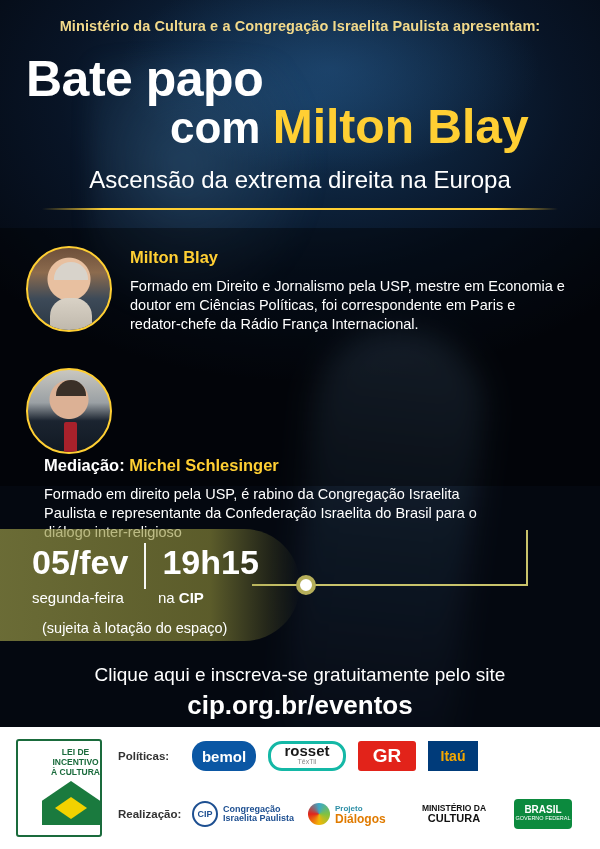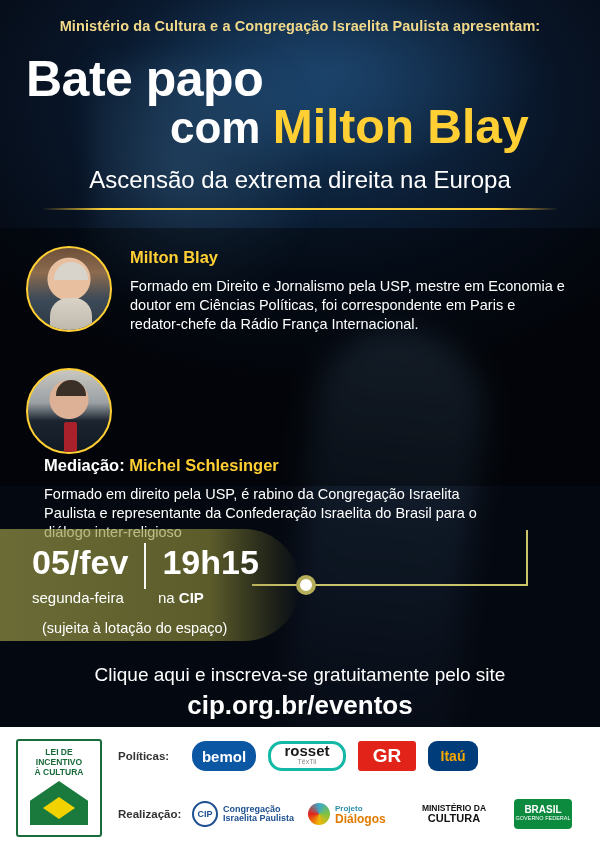--- a/index.html
+++ b/index.html
@@ -186,21 +186,21 @@
 
   
   .footer {
     position: absolute; bottom: 0; left: 0; width: 600px; height: 122px;
     background: #ffffff;
   }
   .lei-badge {
     position: absolute; left: 16px; top: 12px; width: 86px; height: 98px;
     border: 2px solid #1a6b3c; border-radius: 3px;
     background: #ffffff;
-    display: flex; flex-direction: column; align-items: center;
+    display: flex; flex-direction: column; align-items: flex-end;
   }
   .lei-text {
     margin-top: 6px; text-align: center; color: #1a6b3c;
     font-size: 8.5px; font-weight: bold; line-height: 10px;
   }
   .lei-flag {
     margin-top: 4px; width: 58px; height: 44px;
     background: #1a7a3e;
     clip-path: polygon(0 45%, 50% 0, 100% 45%, 100% 100%, 0 100%);
     position: relative;
@@ -228,21 +228,21 @@
     width: 78px; background: #ffffff; color: #1a1a1a;
     font-size: 15px; border: 3px solid #14b8a6; border-radius: 14px;
     flex-direction: column; line-height: 11px;
   }
   .logo-rosset span.sub { font-size: 7px; color: #888; font-weight: normal; }
   .logo-gr {
     width: 58px; background: #e2231a; color: #ffffff; font-size: 19px;
   }
   .logo-itau {
     width: 50px; background: #003b7a; color: #f5a800; font-size: 14px;
-    border-radius: 9px;
+    border-radius: 0;
   }
   .logo-cip {
     width: 104px; background: #ffffff; color: #1d4f91; font-size: 9px;
     font-weight: bold; line-height: 9px; justify-content: flex-start;
   }
   .cip-circle {
     width: 26px; height: 26px; border-radius: 50%;
     border: 2px solid #1d4f91; margin-right: 5px; flex: none;
     display: flex; align-items: center; justify-content: center;
     font-size: 9px; color: #1d4f91;

